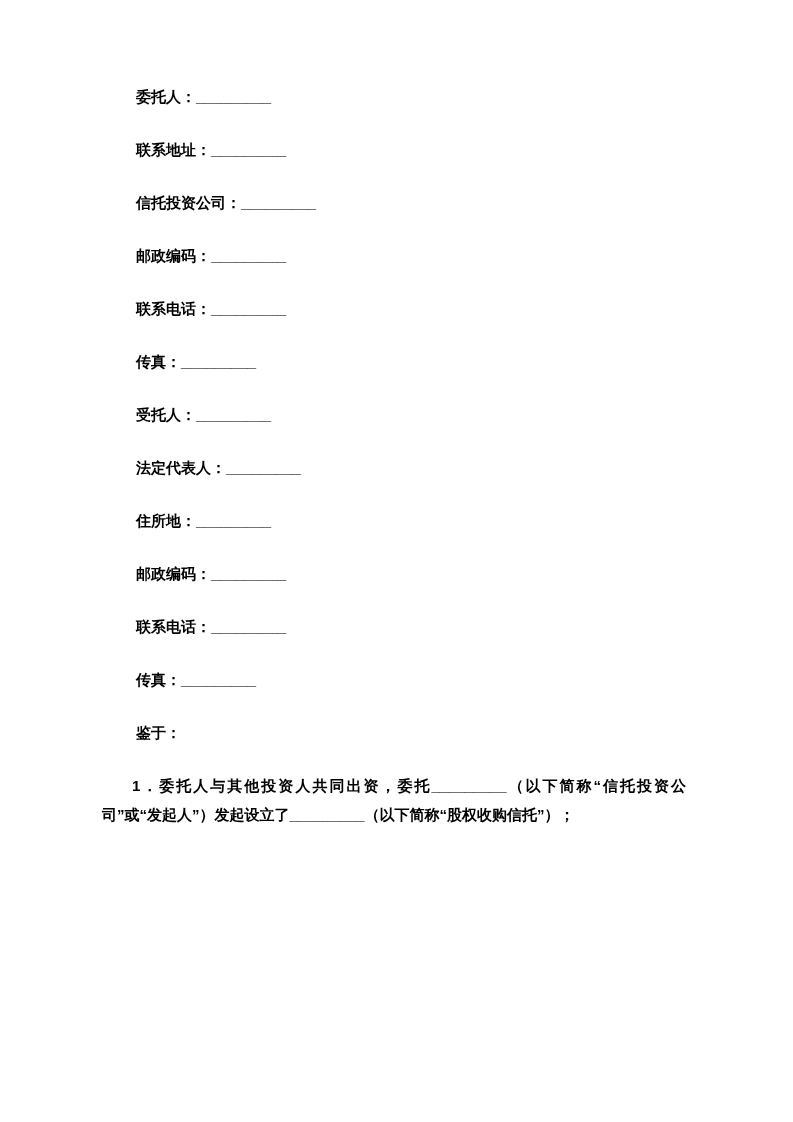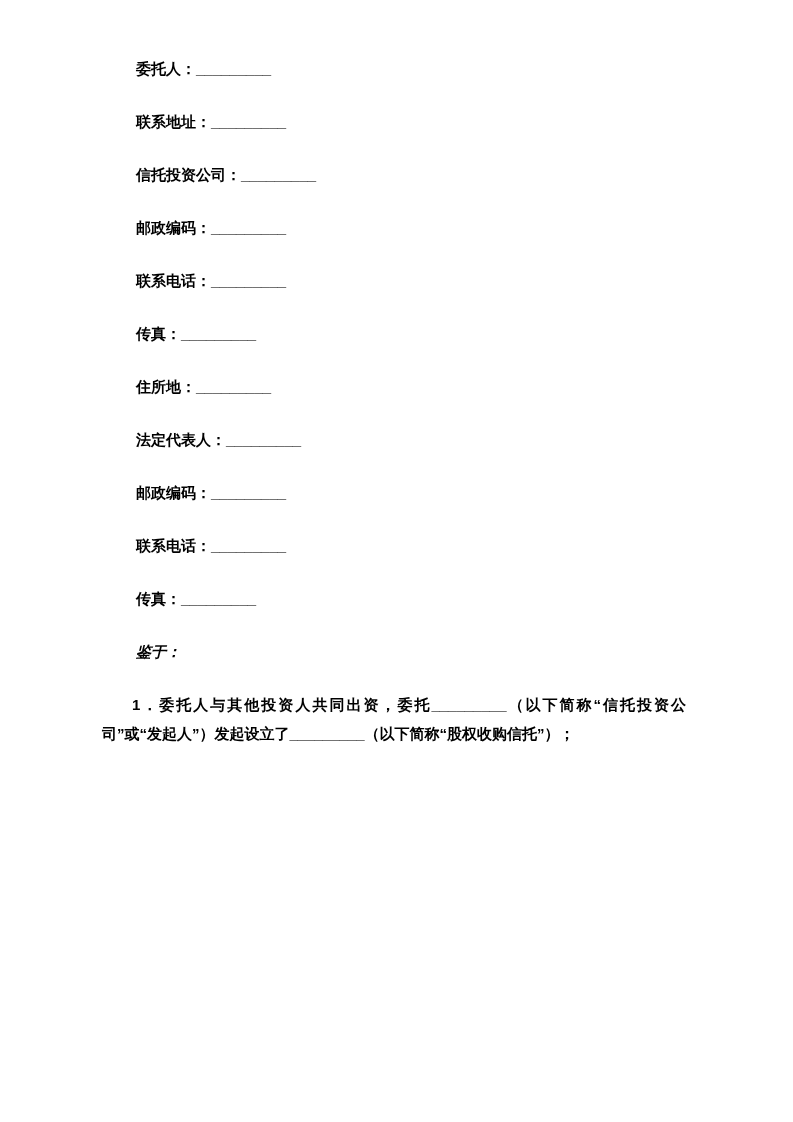--- a/index.html
+++ b/index.html
@@ -14,38 +14,37 @@
     font-family: "Liberation Sans", sans-serif;
     font-weight: 700;
     font-size: 15px;
     color: #000000;
     -webkit-font-smoothing: antialiased;
   }
   .doc-page {
     box-sizing: border-box;
     width: 793px;
     height: 912px;
-    padding: 54px 99px 0 94px; 
+    padding: 82px 99px 0 94px; 
   }
   .field-row {
     margin: 0 0 24px 0;
     padding-left: 42px;
     line-height: 29px;
     height: 29px;
     white-space: nowrap;
   }
   .field-blank {
     letter-spacing: 0;
   }
   .whereas-row {
     margin: 0 0 24px 0;
     padding-left: 42px;
     line-height: 29px;
     height: 29px;
-    font-style: italic;
   }
   .clause-para {
     margin: 8px;
     line-height: 29px;
     text-indent: 30px;
     text-align: justify;
   }
 </style>
 </head>
 <body>
@@ -73,27 +72,30 @@
       </div>
 
       <div class="field-row">
         <span class="field-label">联系电话：</span><span class="field-blank">_________</span>
       </div>
 
       <div class="field-row">
         <span class="field-label">传真：</span><span class="field-blank">_________</span>
       </div>
 
-
       <div class="field-row">
-        <span class="field-label">住所地：</span><span class="field-blank">_________</span>
+        <span class="field-label">受托人：</span><span class="field-blank">_________</span>
       </div>
 
       <div class="field-row">
         <span class="field-label">法定代表人：</span><span class="field-blank">_________</span>
+      </div>
+
+      <div class="field-row">
+        <span class="field-label">住所地：</span><span class="field-blank">_________</span>
       </div>
 
       <div class="field-row">
         <span class="field-label">邮政编码：</span><span class="field-blank">_________</span>
       </div>
 
       <div class="field-row">
         <span class="field-label">联系电话：</span><span class="field-blank">_________</span>
       </div>
 

